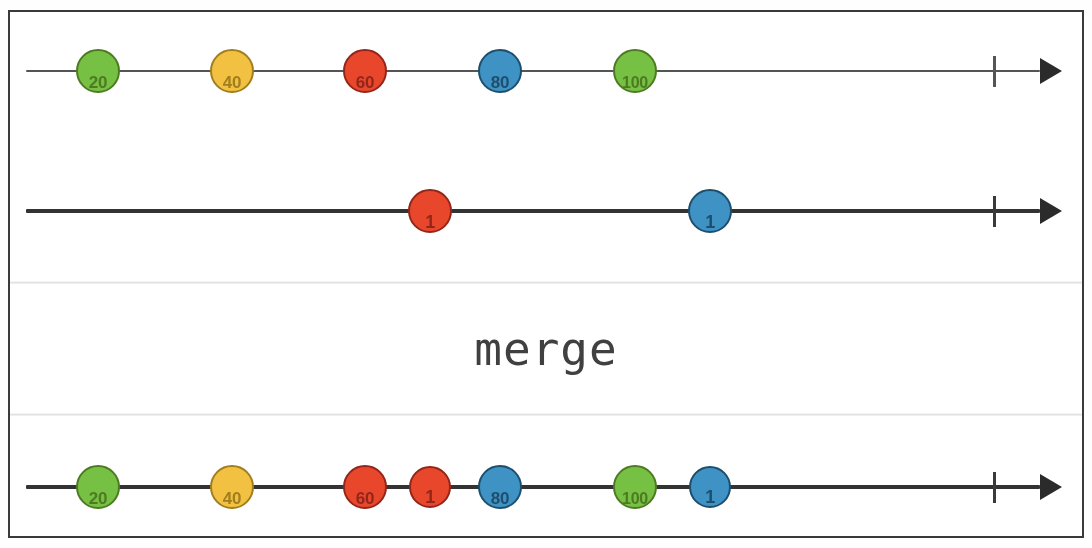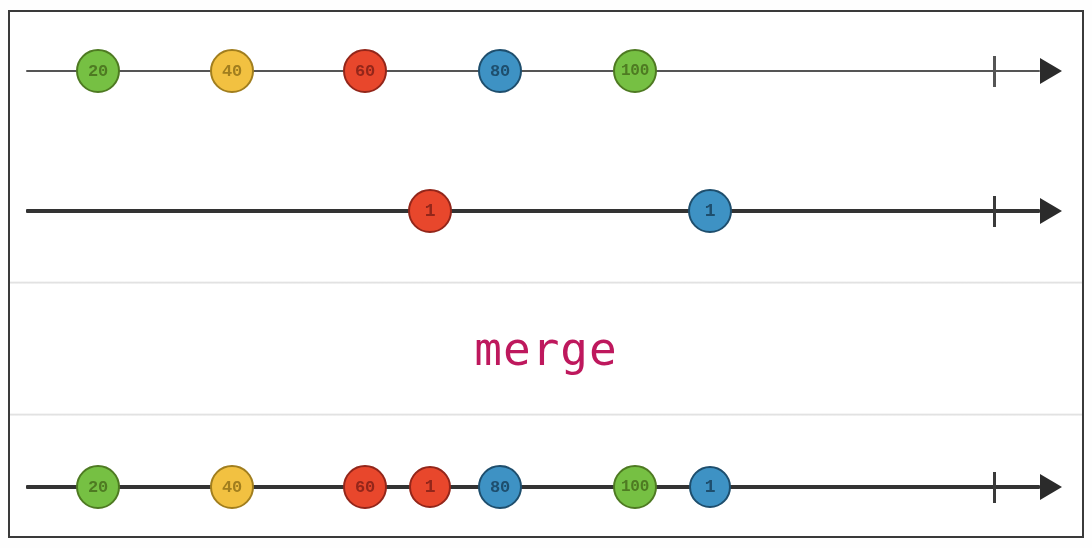--- a/index.html
+++ b/index.html
@@ -71,39 +71,39 @@
     border-top: 13px solid transparent;
     border-bottom: 13px solid transparent;
   }
 
   
   .marble {
     position: absolute;
     border-radius: 50%;
     box-sizing: border-box;
     display: flex;
-    align-items: center;
+    align-items: flex-end;
     justify-content: center;
-    font-family: Liberation Mono, monospace;
+    font-family: Liberation Sans, sans-serif;
     font-weight: 700;
     line-height: 1;
     letter-spacing: -0.3px;
     user-select: none;
   }
   .marble .lbl { pointer-events: none; }
 
   
   .op-label {
     position: absolute;
     left: 0;
     width: 1092px;
     text-align: center;
     font-family: "DejaVu Sans Mono", "Liberation Mono", monospace;
     font-size: 46px;
-    color: #be185d;
+    color: #404040;
     letter-spacing: 1px;
   }
 </style>
 </head>
 <body>
 
 <div class="canvas">
   <div class="frame"></div>
 
   <div class="band top" style="top: 281px;"></div>

